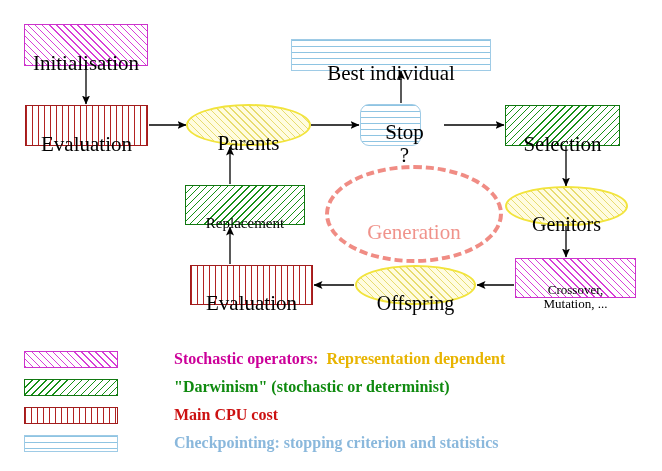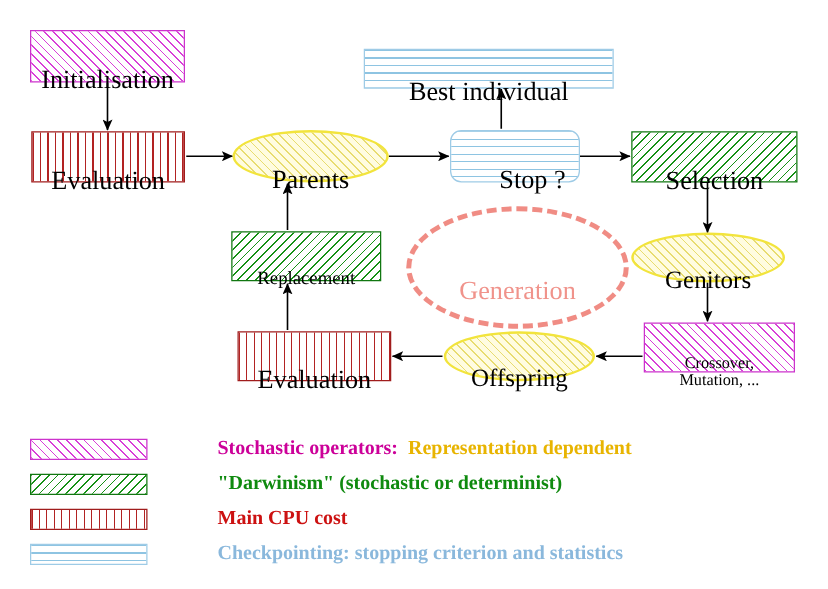--- a/index.html
+++ b/index.html
@@ -153,29 +153,29 @@
   </div>
 
   <div class="node fill-red" style="left:25px; top:105px; width:123px; height:41px; font-size:21px;">
     <span class="node-label">Evaluation</span>
   </div>
 
   <div class="node fill-yellow-ellipse" style="left:186px; top:104px; width:125px; height:42px; font-size:21px;">
     <span class="node-label">Parents</span>
   </div>
 
-  <div class="node fill-blue rounded-box" style="left:360px; top:104px; width:104px; height:42px; font-size:21px;padding-left:28px;">
+  <div class="node fill-blue rounded-box" style="left:360px; top:104px; width:61px; height:42px; font-size:21px;padding-left:28px;">
     <span class="node-label">Stop ?</span>
   </div>
 
   <div class="node fill-blue" style="left:291px; top:39px; width:200px; height:32px; font-size:21px;text-align:center;">
     <span class="node-label">Best individual</span>
   </div>
 
-  <div class="node fill-green" style="left:505px; top:105px; width:133px; height:41px; font-size:21px;font-family:Liberation Serif, serif;">
+  <div class="node fill-green" style="left:505px; top:105px; width:115px; height:41px; font-size:21px;font-family:Liberation Serif, serif;">
     <span class="node-label">Selection</span>
   </div>
 
   <div class="node fill-yellow-ellipse" style="left:505px; top:186px; width:123px; height:40px; font-size:20px;">
     <span class="node-label">Genitors</span>
   </div>
 
   <div class="node fill-magenta" style="left:515px; top:258px; width:121px; height:40px; font-size:13px;">
     <span class="node-label">Crossover,
 Mutation, ...</span>

